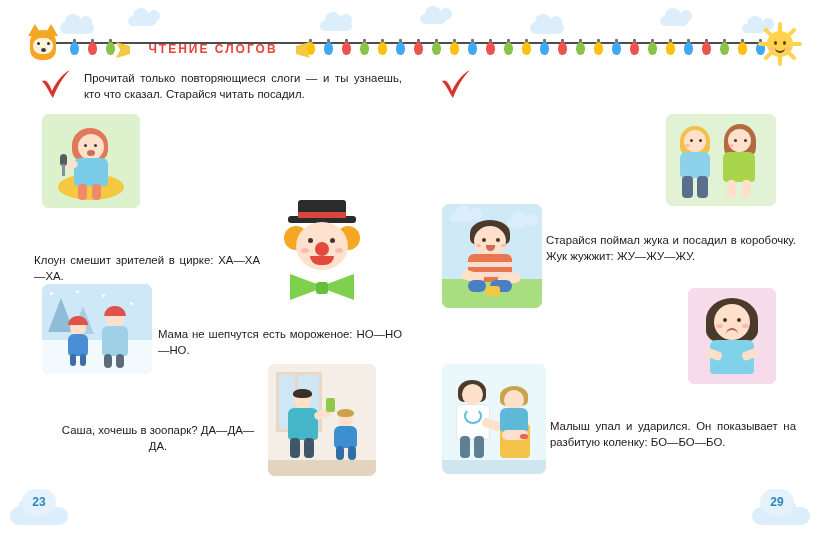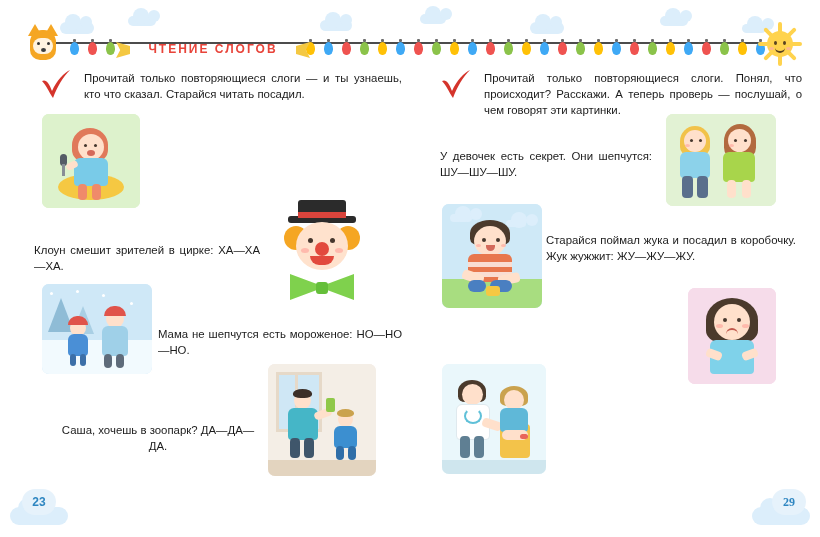--- a/index.html
+++ b/index.html
@@ -249,21 +249,21 @@
     display: flex;
     align-items: center;
     justify-content: center;
     font-size: 12px;
     font-weight: bold;
     color: #2e86c1;
     background: #e6f2fb;
     border-radius: 13px;
   }
   .pagenum.l { left: 22px; }
-  .pagenum.r { right: 14px; font-family: Liberation Serif, serif; }
+  .pagenum.r { right: 26px; }
   .footcloud {
     position: absolute;
     bottom: 12px;
     width: 58px; height: 18px;
     background: #dceefb;
     border-radius: 10px;
   }
   .footcloud::before, .footcloud::after{
     content:""; position:absolute; background:#dceefb; border-radius:50%;
   }
@@ -386,21 +386,21 @@
     <div class="head" style="left:26px; top:30px; width:52px; height:48px; background:#ffe2cd; border-radius:50%;"></div>
     <div class="eye" style="left:38px; top:46px; width:5px; height:5px;"></div>
     <div class="eye" style="left:60px; top:46px; width:5px; height:5px;"></div>
     <div style="position:absolute; left:45px; top:50px; width:14px; height:14px; background:#e24a3d; border-radius:50%;"></div>
     <div style="position:absolute; left:40px; top:64px; width:24px; height:9px; background:#e24a3d; border-radius:0 0 12px 12px;"></div>
     <div class="cheekdot" style="left:31px; top:56px; width:8px; height:5px;"></div>
     <div class="cheekdot" style="left:65px; top:56px; width:8px; height:5px;"></div>
     <div style="position:absolute; left:20px; top:82px; width:64px; height:26px; background:#7fd14d; clip-path:polygon(0 0, 42% 38%, 58% 38%, 100% 0, 100% 100%, 58% 62%, 42% 62%, 0 100%);"></div>
     <div style="position:absolute; left:46px; top:90px; width:12px; height:12px; background:#65bf3a; border-radius:3px;"></div>
   </div>
-  <div class="cap" style="left:34px; top:242px; width:226px;">Клоун смешит зрителей в цирке: ХА—ХА—ХА.</div>
+  <div class="cap" style="left:34px; top:252px; width:226px;">Клоун смешит зрителей в цирке: ХА—ХА—ХА.</div>
 
   <div class="fig" style="left:40px; top:282px; width:110px; height:90px; background:#cfe8f7; border:2px solid #ffffff;">
     <div style="position:absolute; left:0; top:0; width:100%; height:62%; background:#cfe8f7;"></div>
     <div style="position:absolute; left:0; bottom:0; width:100%; height:38%; background:#f2fafe;"></div>
     <div style="position:absolute; left:6px; top:14px; width:26px; height:34px; background:#8fbcd6; clip-path:polygon(50% 0, 100% 100%, 0 100%);"></div>
     <div style="position:absolute; left:30px; top:22px; width:22px; height:28px; background:#a9cfe4; clip-path:polygon(50% 0, 100% 100%, 0 100%);"></div>
     <div style="position:absolute; left:8px; top:8px; width:3px; height:3px; background:#ffffff; border-radius:50%;"></div>
     <div style="position:absolute; left:60px; top:10px; width:3px; height:3px; background:#ffffff; border-radius:50%;"></div>
     <div style="position:absolute; left:88px; top:18px; width:3px; height:3px; background:#ffffff; border-radius:50%;"></div>
     <div style="position:absolute; left:34px; top:6px; width:3px; height:3px; background:#ffffff; border-radius:50%;"></div>
@@ -441,21 +441,20 @@
   </div>
   <div class="cap" style="left:60px; top:422px; width:196px; text-align:center;">Саша, хочешь в зоопарк? ДА—ДА—ДА.</div>
 
   <div class="col col-right">
     <div class="task">
       <div class="check">
         <svg width="32" height="30" viewBox="0 0 32 30">
           <path d="M2 11 C6 9, 9 13, 12 21 C17 10, 24 3, 30 0 C23 7, 17 17, 13 28 C9 22, 6 15, 2 11 Z" fill="#d4342b"></path>
         </svg>
       </div>
-      <div class="task-text">Прочитай только повторяющиеся слоги. Понял, что происходит? Расскажи. А теперь проверь — послушай, о чем говорят эти картинки.</div>
     </div>
   </div>
 
   <div class="fig" style="left:664px; top:112px; width:110px; height:92px; background:#dff0d0; border:2px solid #ffffff;">
     <div style="position:absolute; left:0; top:0; width:100%; height:100%; background:#e2f2d4;"></div>
 
     <div class="hair" style="left:14px; top:12px; width:30px; height:30px; background:#f1c24a; border-radius:50% 50% 30% 30%;"></div>
     <div class="head" style="left:18px; top:16px; width:22px; height:22px; background:#ffe0cb;"></div>
     <div class="eye" style="left:24px; top:25px;"></div>
     <div class="eye" style="left:33px; top:25px;"></div>
@@ -466,21 +465,20 @@
 
     <div class="hair" style="left:58px; top:10px; width:32px; height:34px; background:#b26a3f; border-radius:50% 50% 30% 30%;"></div>
     <div class="head" style="left:62px; top:15px; width:23px; height:23px; background:#ffe0cb;"></div>
     <div class="eye" style="left:68px; top:25px;"></div>
     <div class="eye" style="left:78px; top:25px;"></div>
     <div class="cheekdot" style="left:63px; top:30px;"></div>
     <div class="body" style="left:57px; top:38px; width:32px; height:30px; background:#a8d54b;"></div>
     <div class="limb" style="left:61px; top:66px; width:9px; height:18px; background:#ffe0cb;"></div>
     <div class="limb" style="left:76px; top:66px; width:9px; height:18px; background:#ffe0cb;"></div>
   </div>
-  <div class="cap" style="left:440px; top:148px; width:212px;">У девочек есть секрет. Они шепчутся: ШУ—ШУ—ШУ.</div>
 
   <div class="fig" style="left:440px; top:202px; width:100px; height:104px; background:#cfe9f7; border:2px solid #ffffff;">
     <div style="position:absolute; left:0; top:0; width:100%; height:72%; background:#cfe9f7;"></div>
     <div class="ground" style="height:28%; background:#a8dd80;"></div>
     <div class="cloud" style="left:8px; top:10px; width:22px; height:8px;"></div>
     <div class="cloud" style="left:64px; top:16px; width:20px; height:7px;"></div>
     <div class="hair" style="left:28px; top:16px; width:40px; height:26px; background:#4b3a2c; border-radius:50% 50% 28% 28%;"></div>
     <div class="head" style="left:32px; top:22px; width:32px; height:30px; background:#ffe0cb;"></div>
     <div class="eye" style="left:40px; top:34px; width:4px; height:4px;"></div>
     <div class="eye" style="left:54px; top:34px; width:4px; height:4px;"></div>
@@ -524,19 +522,20 @@
     <div class="limb" style="left:18px; top:72px; width:10px; height:22px; background:#5f7f93;"></div>
     <div class="limb" style="left:32px; top:72px; width:10px; height:22px; background:#5f7f93;"></div>
 
     <div style="position:absolute; left:58px; top:60px; width:30px; height:34px; background:#f3c34a; border-radius:4px;"></div>
     <div class="hair" style="left:58px; top:22px; width:28px; height:20px; background:#caa24e; border-radius:50% 50% 25% 25%;"></div>
     <div class="head" style="left:62px; top:26px; width:20px; height:20px; background:#ffe0cb;"></div>
     <div class="body" style="left:58px; top:44px; width:28px; height:24px; background:#5fb8d8;"></div>
     <div class="limb" style="left:60px; top:66px; width:26px; height:10px; background:#ffe0cb; border-radius:5px;"></div>
     <div style="position:absolute; left:78px; top:70px; width:8px; height:5px; background:#e8655a; border-radius:3px;"></div>
   </div>
+  <div class="cap" style="left:550px; top:418px; width:246px;">Малыш упал и ударился. Он показывает на разбитую коленку: БО—БО—БО.</div>
 
   <div class="footcloud l"></div>
   <div class="footcloud r"></div>
   <div class="pagenum l">23</div>
   <div class="pagenum r">29</div>
 
 </div>
 
 </body></html>

